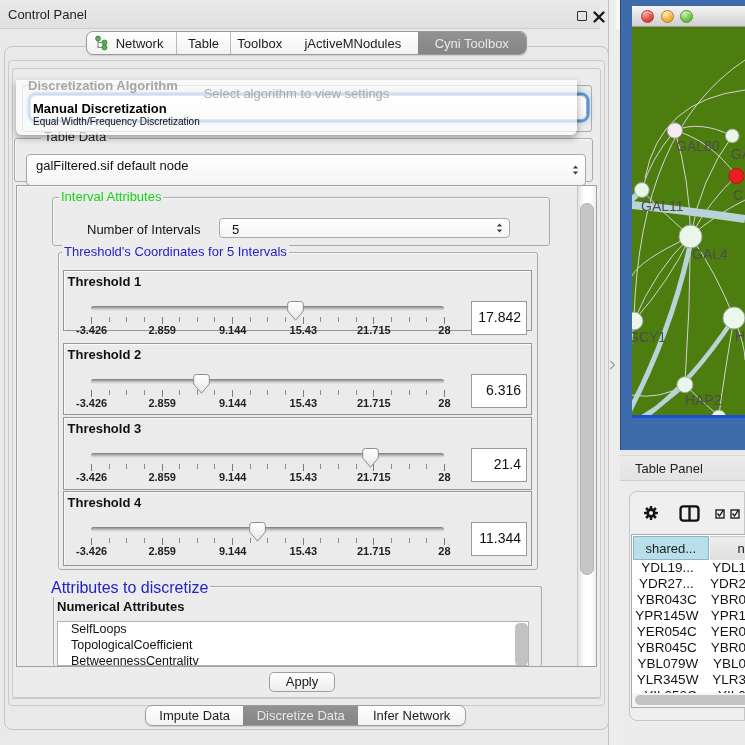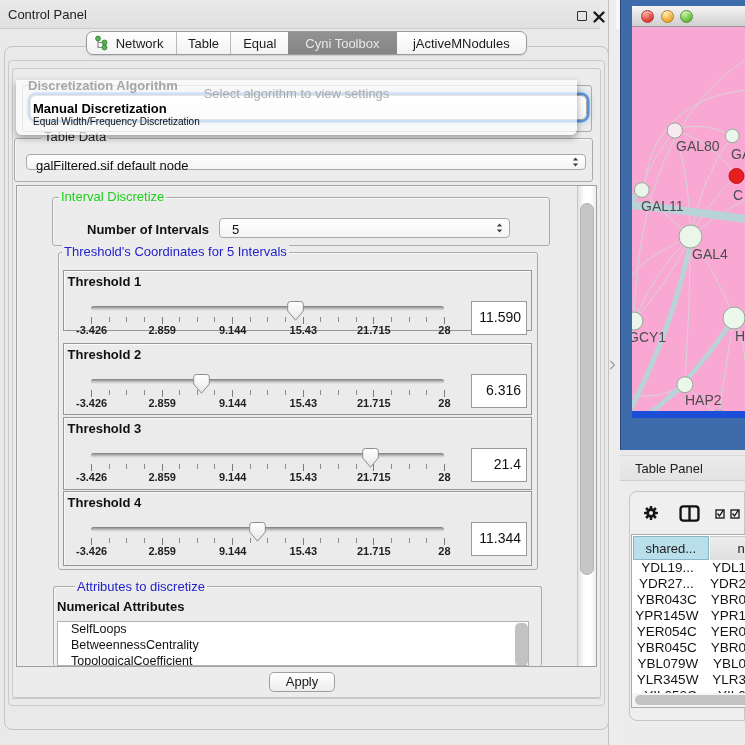--- a/index.html
+++ b/index.html
@@ -109,21 +109,21 @@
     </svg>
 
   <div id="desktop"></div>
   <div id="macwin">
     <div id="mactitle">
       <div class="light" style="left:9px; background:radial-gradient(circle at 35% 30%,#ffa099,#e0443a 60%,#c33); border:1px solid #b0352c;"></div>
       <div class="light" style="left:28.5px;background:radial-gradient(circle at 35% 30%,#ffe9a8,#f2ac38 60%,#e09a28); border:1px solid #b57d1e;"></div>
       <div class="light" style="left:48px;background:radial-gradient(circle at 35% 30%,#c8efa0,#6fc146 60%,#58a838); border:1px solid #549332;"></div>
     </div>
   </div>
-  <div class="abs" style="left:632px;top:27px;width:113px;height:391px;background:#f9a8d4;border-bottom:7px solid #1d4ed8;overflow:hidden">
+  <div class="abs" style="left:632px;top:27px;width:113px;height:391px;background:#4d7c0f;border-bottom:3px solid #1d4ed8;overflow:hidden">
       <svg width="113" height="391" viewBox="632 27 113 391" style="position:absolute;left:0;top:0">
 <g fill="none" stroke="#d4d4d4" stroke-width="1">
  <path d="M745,90 Q660,100 645,178"></path>
  <path d="M745,60 Q640,130 634,318"></path>
  <path d="M674.8,130.5 Q700,120 732.3,135.9"></path>
  <path d="M674.8,130.5 Q710,140 736.5,176"></path>
  <path d="M674.8,130.5 Q650,160 641.8,190"></path>
  <path d="M674.8,130.5 Q690,180 690.5,236.5"></path>
  <path d="M732.3,135.9 Q700,180 690.5,236.5"></path>
  <path d="M736.5,176 Q710,200 690.5,236.5"></path>
@@ -261,53 +261,53 @@
 
   <div id="panelA"></div>
   <div id="panelW"></div>
   <div id="panelB"></div>
 
   <div class="seg" style="left:85.5px;top:31px;width:441.5px">
     <div class="s" style="width:89.5px;padding-left:17px">Network</div>
     <div class="sep"></div>
     <div class="s" style="width:54px">Table</div>
     <div class="sep"></div>
-    <div class="s" style="width:57px">Equal</div>
+    <div class="s" style="width:57px">Toolbox</div>
+    <div class="s" style="width:130px">jActiveMNodules</div>
     <div class="s sel" style="width:109px">Cyni Toolbox</div>
-    <div class="s" style="width:130px">jActiveMNodules</div>
   </div>
   <svg class="abs" style="left:94px;top:35px" width="15" height="16" viewBox="0 0 15 16">
     <g stroke="#8a8a8a" stroke-width="1.2" fill="none">
         <path d="M4,3.5 V13 M4,7.5 H10 M4,12.5 H10"></path>
       </g>
     <circle cx="4" cy="3.5" r="2.4" fill="#57b357" stroke="#3c8a3c"></circle>
     <circle cx="10.5" cy="7.5" r="2.4" fill="#57b357" stroke="#3c8a3c"></circle>
     <circle cx="10.5" cy="12.5" r="2.4" fill="#57b357" stroke="#3c8a3c"></circle>
   </svg>
 
   <div class="group" style="left:14px;top:138px;width:578.5px;height:43.5px"></div>
   <div class="abs" style="left:41px;top:128.5px;font-size:13px;color:#222;background:#ececec;padding:0 3px">Table Data</div>
-  <div class="combo" style="left:26px;top:154px;width:560px;height:16px">
+  <div class="combo" style="left:26px;top:154px;width:560px;height:32px">
     <span style="position:absolute;left:9px;top:3px">galFiltered.sif default node</span>
     <svg class="ar" width="8" height="12" viewBox="0 0 8 12">
         <path d="M4,0.5 L7.2,4.2 H0.8 Z M4,11.5 L7.2,7.8 H0.8 Z" fill="#3c3c3c"></path>
       </svg>
   </div>
 
   <div id="viewport">
     <div id="vsb">
         <div class="th"></div>
       </div>
   </div>
   <div class="abs" style="left:16px;top:185px;width:561px;height:481px;overflow:hidden">
     <div style="position:relative;width:100%;height:100%">
 
       <div class="group" style="left:36px;top:11.5px;width:497.5px;height:49.5px"></div>
-      <div class="abs" style="left:43px;top:4px;font-size:13px;color:#19d219;background:#ececec;padding:0 2px">Interval Discretize</div>
-      <div class="abs" style="left:71px;top:37px;font-size:13px;font-weight:bold;color:#111">Number of Intervals</div>
+      <div class="abs" style="left:43px;top:4px;font-size:13px;color:#19d219;background:#ececec;padding:0 2px">Interval Attributes</div>
+      <div class="abs" style="left:71px;top:37px;font-size:13px;font-weight:normal;color:#111">Number of Intervals</div>
       <div class="combo" style="left:203px;top:33px;width:291px;height:20px">
         <span style="position:absolute;left:12px;top:3px">5</span>
         <svg class="ar" width="8" height="12" viewBox="0 0 8 12">
             <path d="M4,0.5 L7.2,4.2 H0.8 Z M4,11.5 L7.2,7.8 H0.8 Z" fill="#3c3c3c"></path>
           </svg>
       </div>
 
       <div class="group" style="left:41.5px;top:66.5px;width:480.5px;height:318px"></div>
       <div class="abs" style="left:46px;top:59px;font-size:13px;color:#2222cc;background:#ececec;padding:0 2px">Threshold's Coordinates for 5 Intervals</div>
 
@@ -326,21 +326,21 @@
 <svg class="thumb" style="left:222.8px" width="17" height="20" viewBox="0 0 17 20">
 <defs>
                 <linearGradient id="tg270" x1="0" y1="0" x2="0" y2="1">
 <stop offset="0" stop-color="#ffffff"></stop>
                   <stop offset="0.55" stop-color="#f2f2f2"></stop>
                   <stop offset="1" stop-color="#e4e4e4"></stop>
                 </linearGradient>
               </defs>
 <path d="M0.7,10 V3.2 A2.7,2.7 0 0 1 3.4,0.5 H13.6 A2.7,2.7 0 0 1 16.3,3.2 V10 L8.5,19.2 Z" fill="url(#tg270)" stroke="#8d8d8d" stroke-width="1"></path>
             </svg>
-<div class="vfield">11.590</div>
+<div class="vfield">17.842</div>
 </div>
 <div class="tbox" style="top:343px;height:72px">
 <div class="tname">Threshold 2</div>
 <div class="track" style="top:35px"></div>
 <div class="ticks" style="top:46px"></div>
 <div class="ticksM" style="top:46px"></div>
 <span class="tickl" style="left:-2.4px">-3.426</span>
 <span class="tickl" style="left:68.2px">2.859</span>
 <span class="tickl" style="left:138.7px">9.144</span>
 <span class="tickl" style="left:209.3px">15.43</span>
@@ -400,36 +400,41 @@
                   <stop offset="1" stop-color="#e4e4e4"></stop>
                 </linearGradient>
               </defs>
 <path d="M0.7,10 V3.2 A2.7,2.7 0 0 1 3.4,0.5 H13.6 A2.7,2.7 0 0 1 16.3,3.2 V10 L8.5,19.2 Z" fill="url(#tg491)" stroke="#8d8d8d" stroke-width="1"></path>
             </svg>
 <div class="vfield">11.344</div>
 </div>
       </div>
 
       <div class="group" style="left:36.5px;top:401px;width:489.5px;height:80px;border-bottom:none"></div>
-      <div class="abs" style="left:59px;top:394px;font-size:13px;color:#2222cc;background:#ececec;padding:0 2px">Attributes to discretize</div>
+      <div class="abs" style="left:33px;top:394px;font-size:16px;color:#2222cc;background:#ececec;padding:0 2px">Attributes to discretize</div>
       <div class="abs" style="left:41px;top:413.5px;font-size:13px;font-weight:bold;color:#111">Numerical Attributes</div>
       <div id="attrlist">
         <div>SelfLoops</div>
+        <div>TopologicalCoefficient</div>
         <div>BetweennessCentrality</div>
-        <div>TopologicalCoefficient</div>
         <div id="listsb">
             <div class="th"></div>
           </div>
       </div>
     </div>
   </div>
 
   <div id="apply">Apply</div>
   <div class="abs" style="left:11.5px;top:697.5px;width:589px;height:1px;background:#c9c9c9"></div>
 
+  <div class="seg" style="left:145px;top:705px;width:321px;height:21px">
+    <div class="s" style="width:98px">Impute Data</div>
+    <div class="s sel" style="width:115.5px">Discretize Data</div>
+    <div class="s" style="width:107.5px">Infer Network</div>
+  </div>
 
   <div class="abs" style="left:22px;top:85px;width:570px;height:47px;border:1px solid #ababab;border-radius:3px"></div>
   <div class="combo" style="left:30px;top:95px;width:557px;height:24.5px;border-radius:6px;box-shadow:0 0 0 2.5px rgba(80,142,214,0.95),0 0 6px 3px rgba(110,165,225,0.45)"></div>
   <div id="popup">
     <div class="ph">Select algorithm to view settings</div>
     <div class="i1">Manual Discretization</div>
     <div class="i2">Equal Width/Frequency Discretization</div>
   </div>
   <div class="abs" style="left:28px;top:78px;font-size:13px;font-weight:bold;color:#a6a6a6">Discretization Algorithm</div>
 

